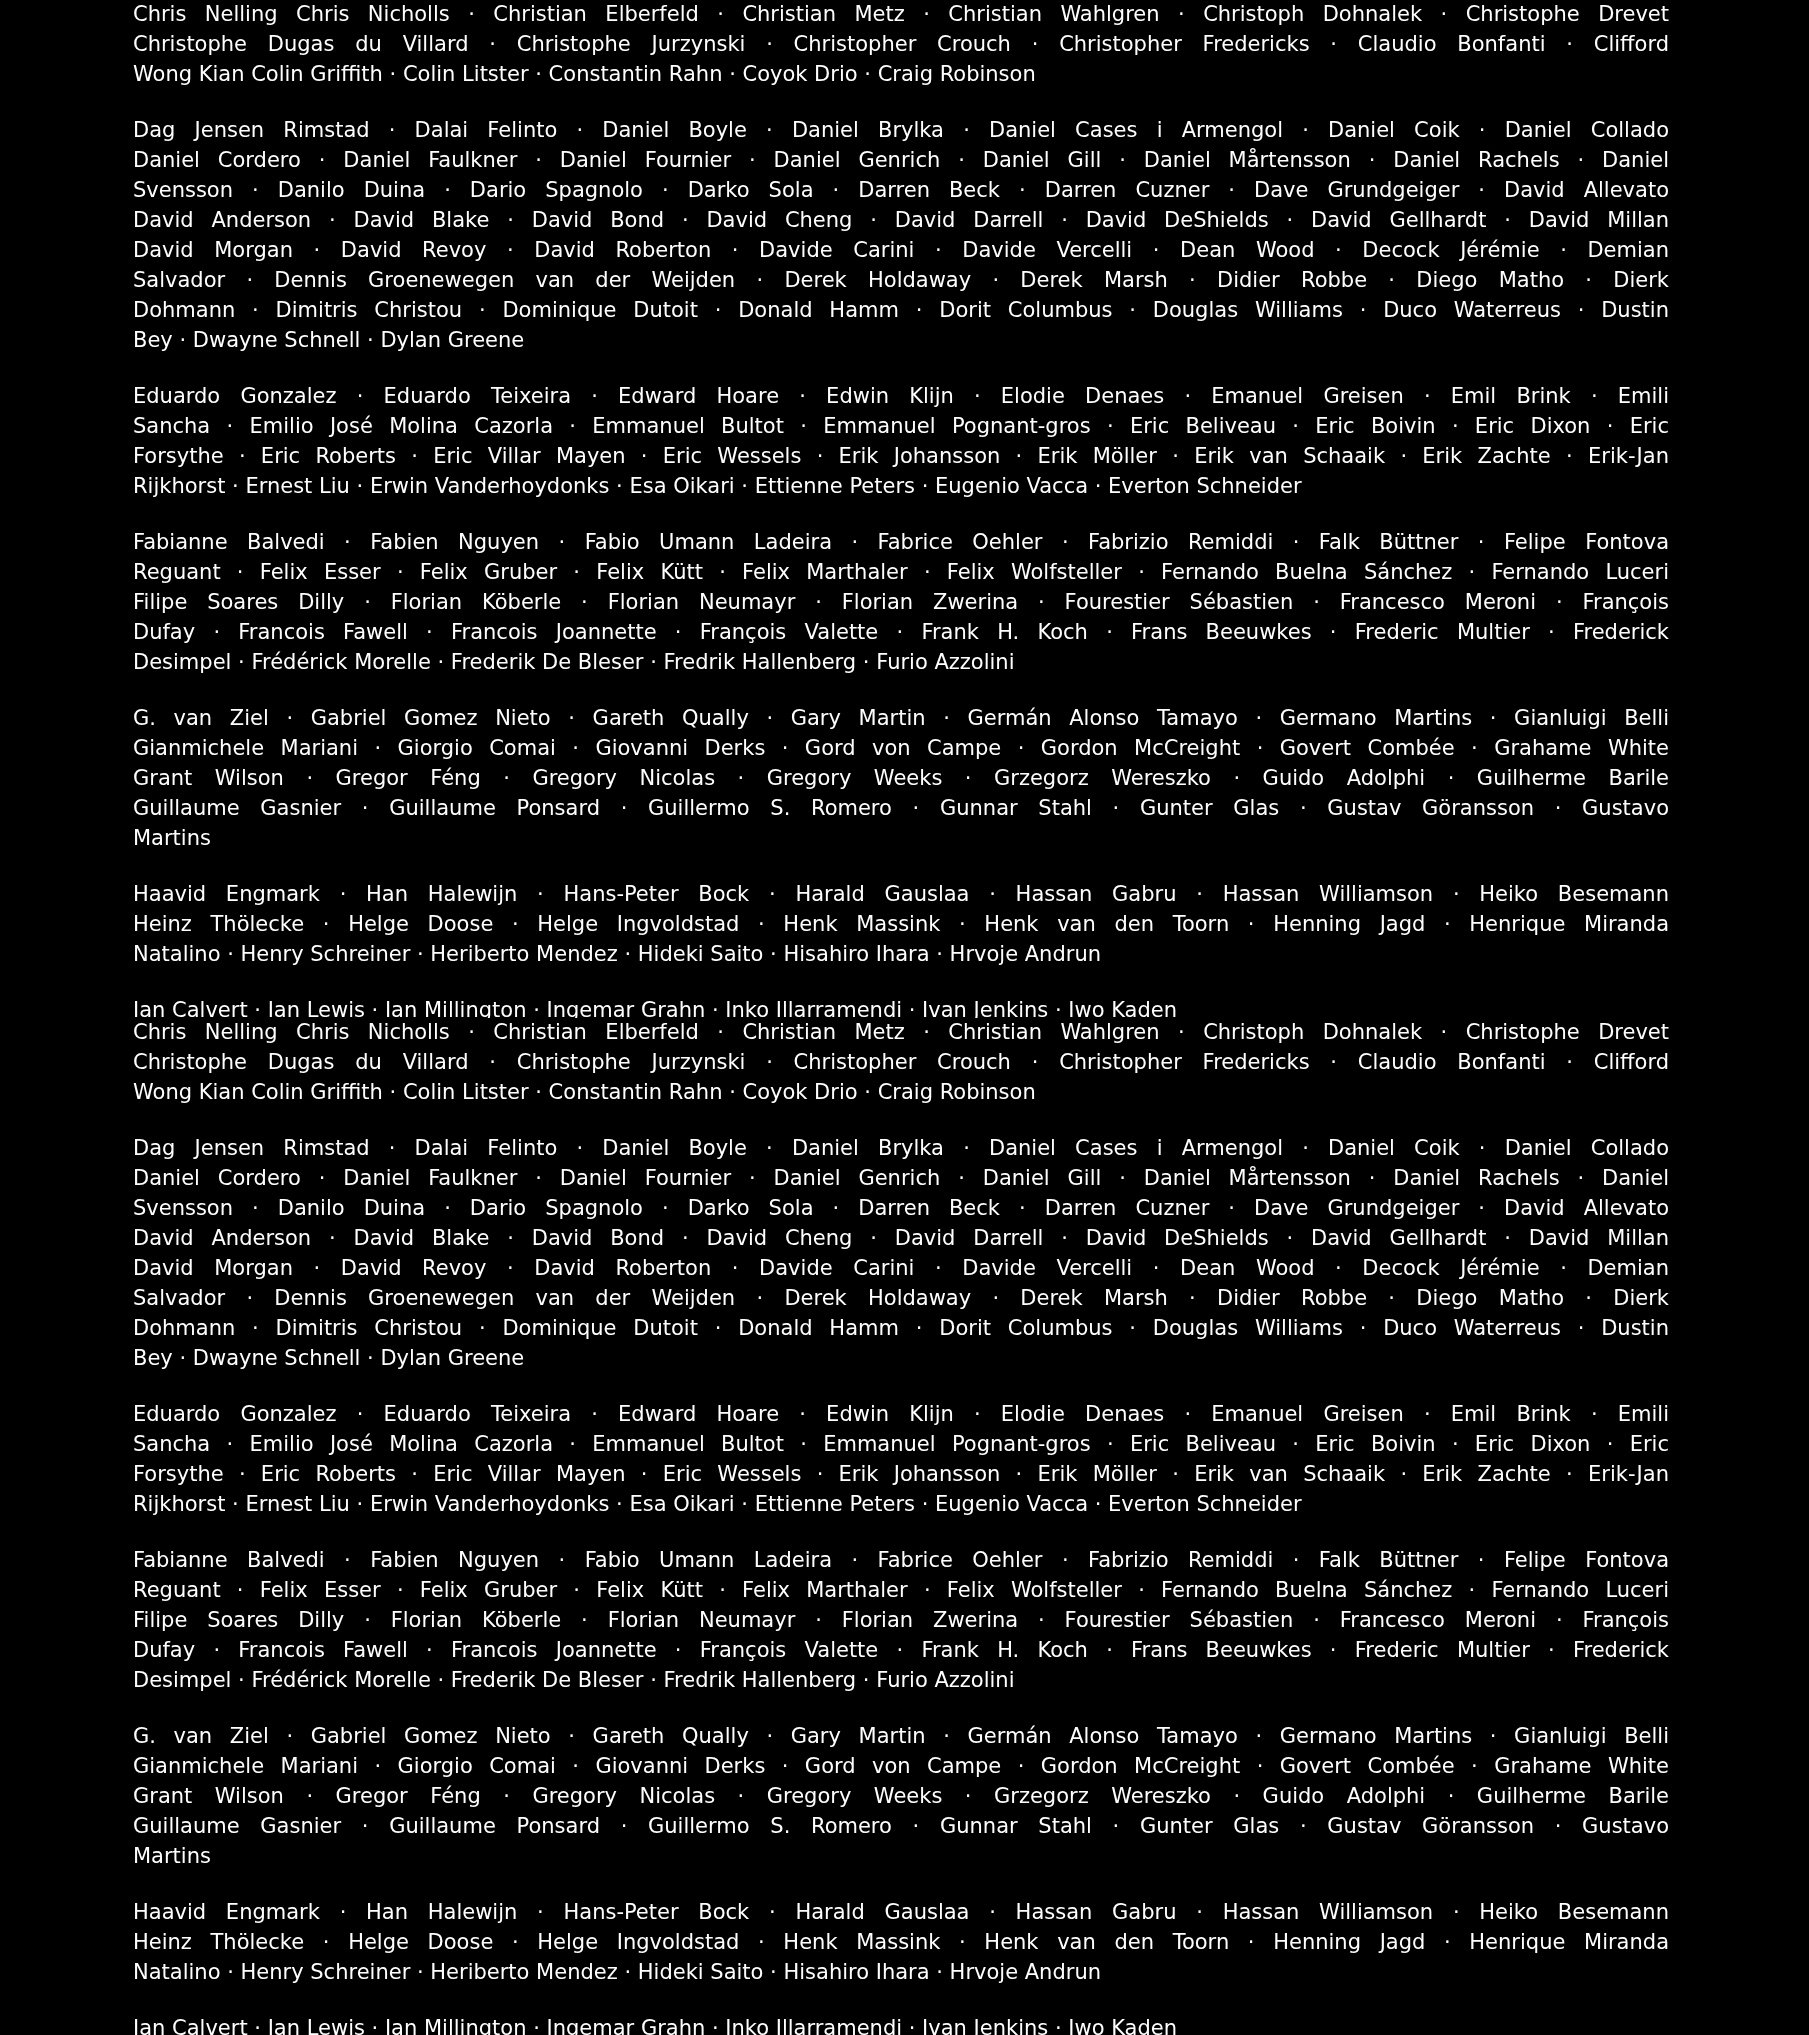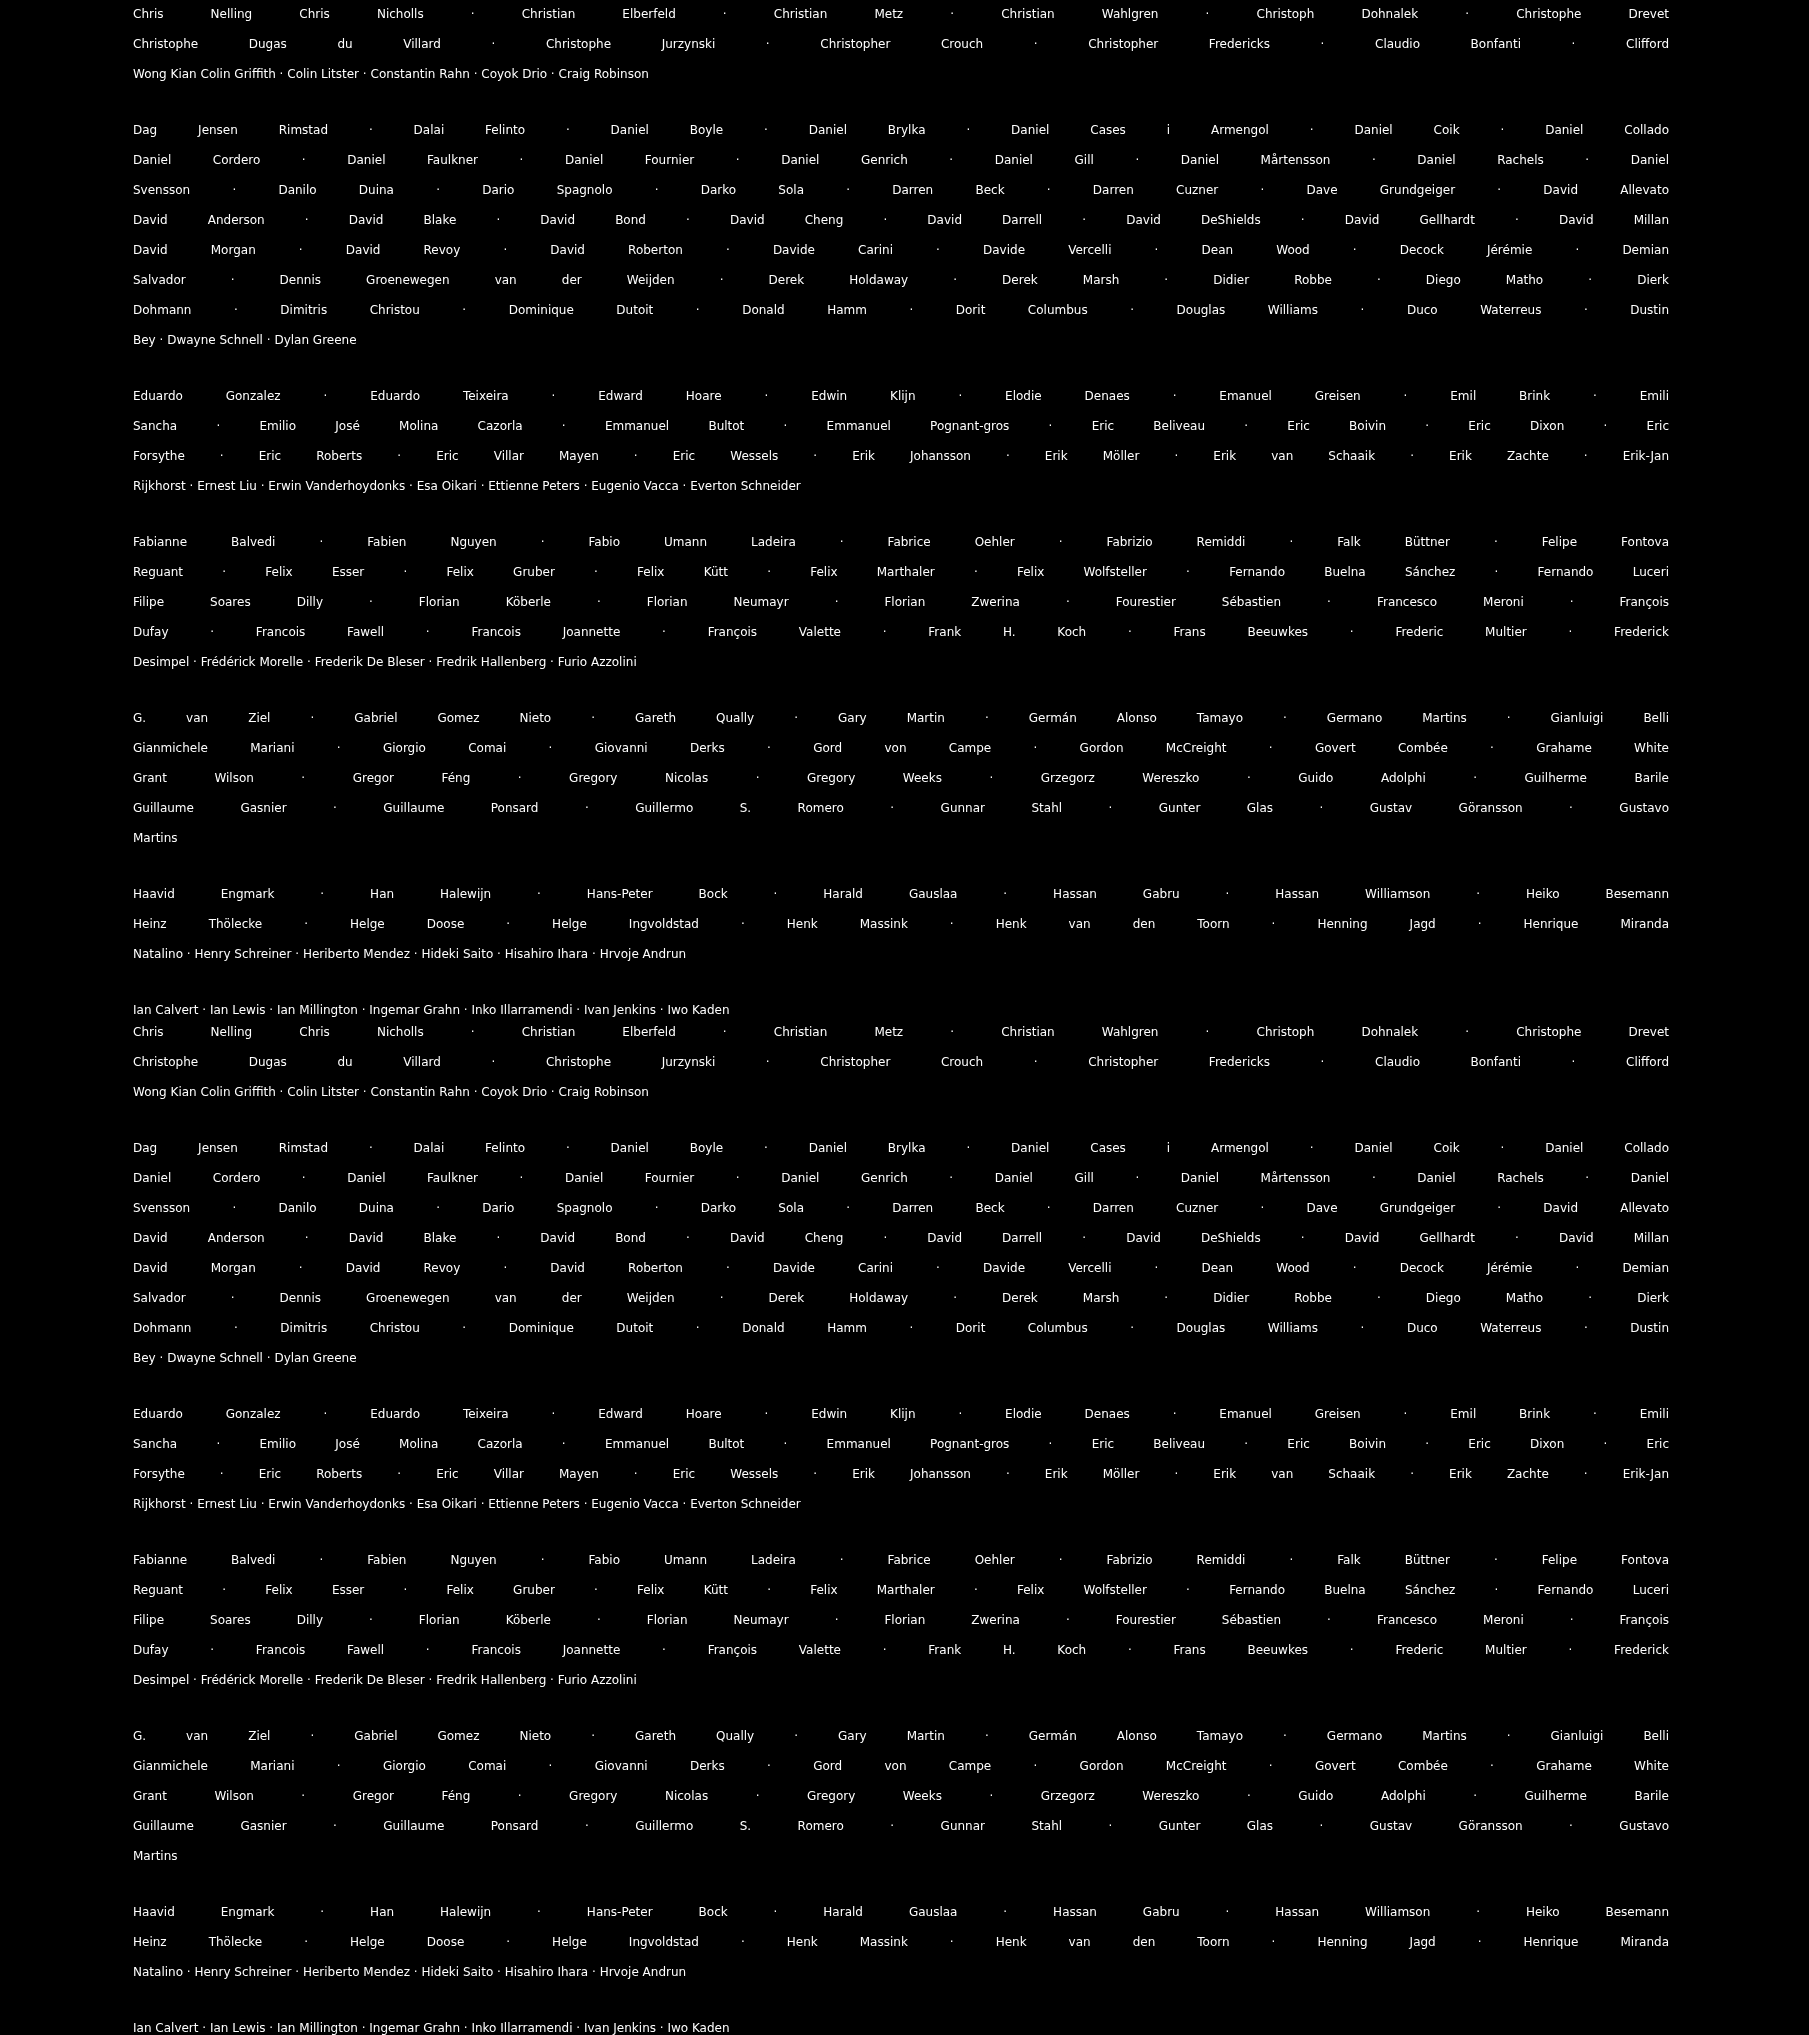--- a/index.html
+++ b/index.html
@@ -19,21 +19,21 @@
     padding: 0 140px 0 133px;
     box-sizing: border-box;
   }
   .para {
     margin: 0 0 26px 0;
   }
   .para:first-child {
     margin-top: -1.4px;
   }
   .line {
-    font-size: 12px;
+    font-size: 21px;
     line-height: 30px;
     color: #ffffff;
     text-align: justify;
     text-align-last: justify;
     text-justify: inter-word;
     white-space: normal;
   }
   .line.ragged {
     text-align: left;
     text-align-last: left;

